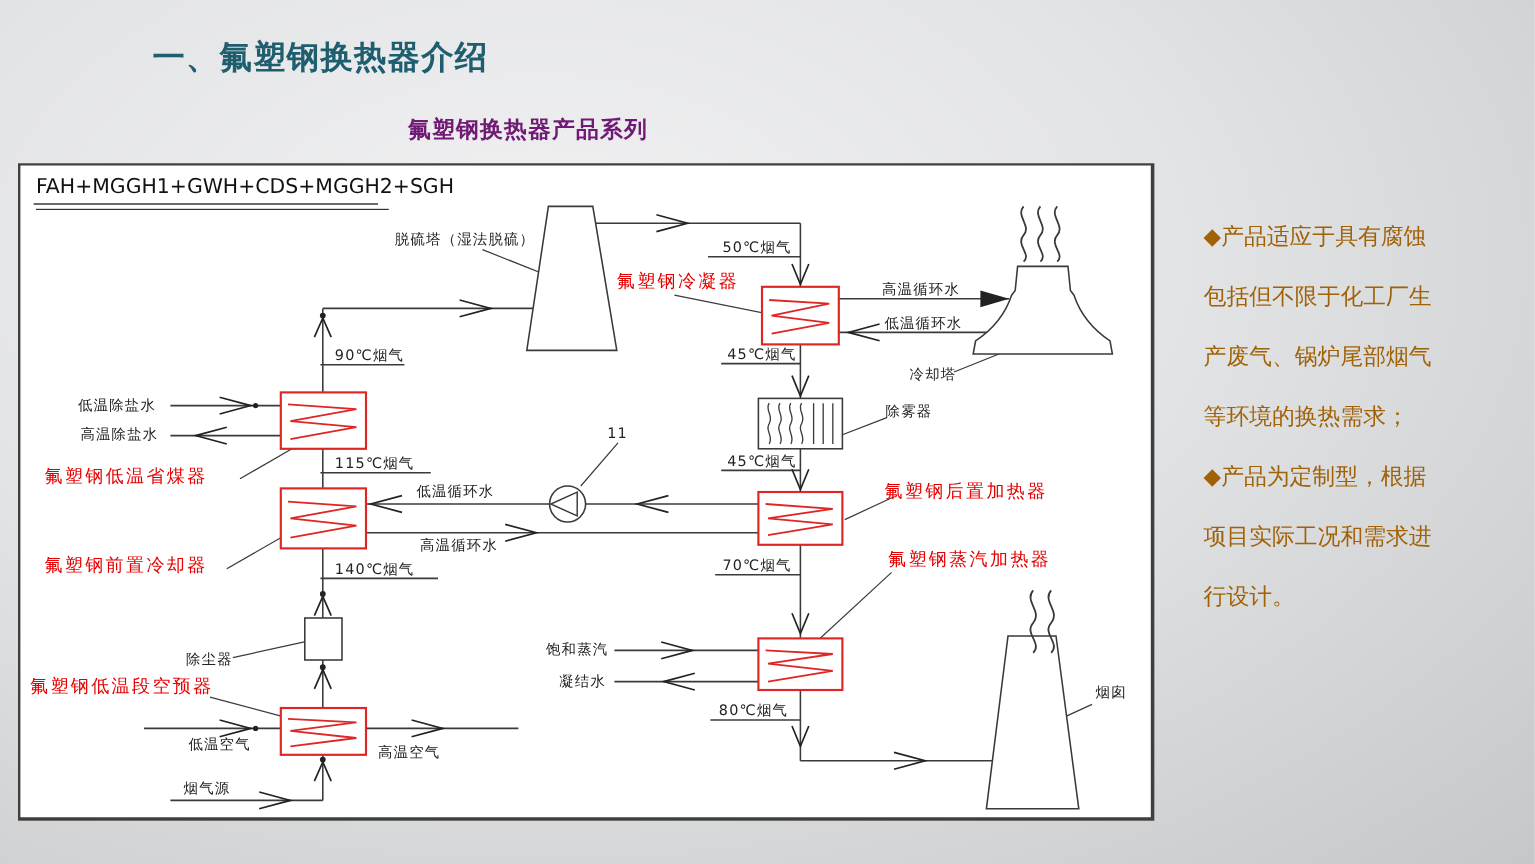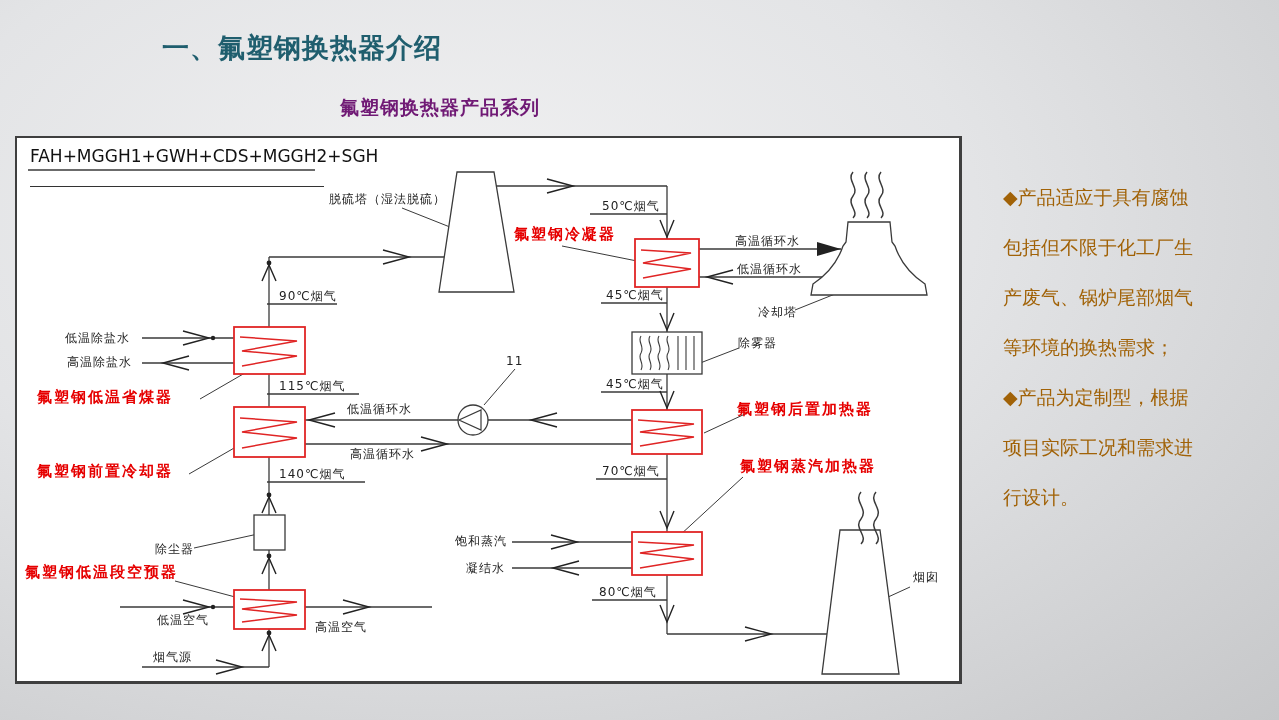--- a/index.html
+++ b/index.html
@@ -5,41 +5,40 @@
   html,body{margin:0;padding:0;}
   body{
     width:1279px;height:720px;position:relative;overflow:hidden;
     font-family:"DejaVu Sans","Liberation Sans",sans-serif;
     background:radial-gradient(ellipse at 35% 30%, #f1f1f2 0%, #e3e4e6 45%, #c6c7c9 100%);
   }
   .page-title{
     position:absolute;left:127px;top:30px;
     font-size:27px;font-weight:bold;color:#1f5e6e;letter-spacing:1px;
     font-family:"Liberation Sans",sans-serif;
-    margin-left:35px;
   }
   .sub-title{
     position:absolute;left:340px;top:95px;
     font-size:19px;font-weight:bold;color:#701a75;letter-spacing:1px;
   }
   .panel{
     position:absolute;left:15px;top:136px;width:947px;height:548px;
     background:#ffffff;box-sizing:border-box;
     border:2px solid #3f3f3f;border-right-width:3px;border-bottom-width:3px;
   }
   .panel svg{position:absolute;left:0;top:0;}
   .lbl{
     position:absolute;font-size:12px;color:#222;white-space:nowrap;letter-spacing:1px;
   }
   .lbl.red{
-    color:#e60000;font-weight:bold;font-size:15px;letter-spacing:2px;
+    color:#e60000;font-weight:normal;font-size:15px;letter-spacing:2px;
   }
   .lbl.code{
     font-size:17px;letter-spacing:0;color:#111;
-    border-bottom:1.5px solid #333;padding:0 6px 20px 0;width:288px;
+    border-bottom:1.5px solid #333;padding:0 6px 8px 0;width:288px;
   }
   .notes{position:absolute;left:1003px;top:172px;width:250px;}
   .notes div{
     height:50px;line-height:50px;font-size:19px;color:#a16207;white-space:nowrap;
   }
 </style>
 </head>
 <body>
 
 <div class="page-title">一、氟塑钢换热器介绍</div>

